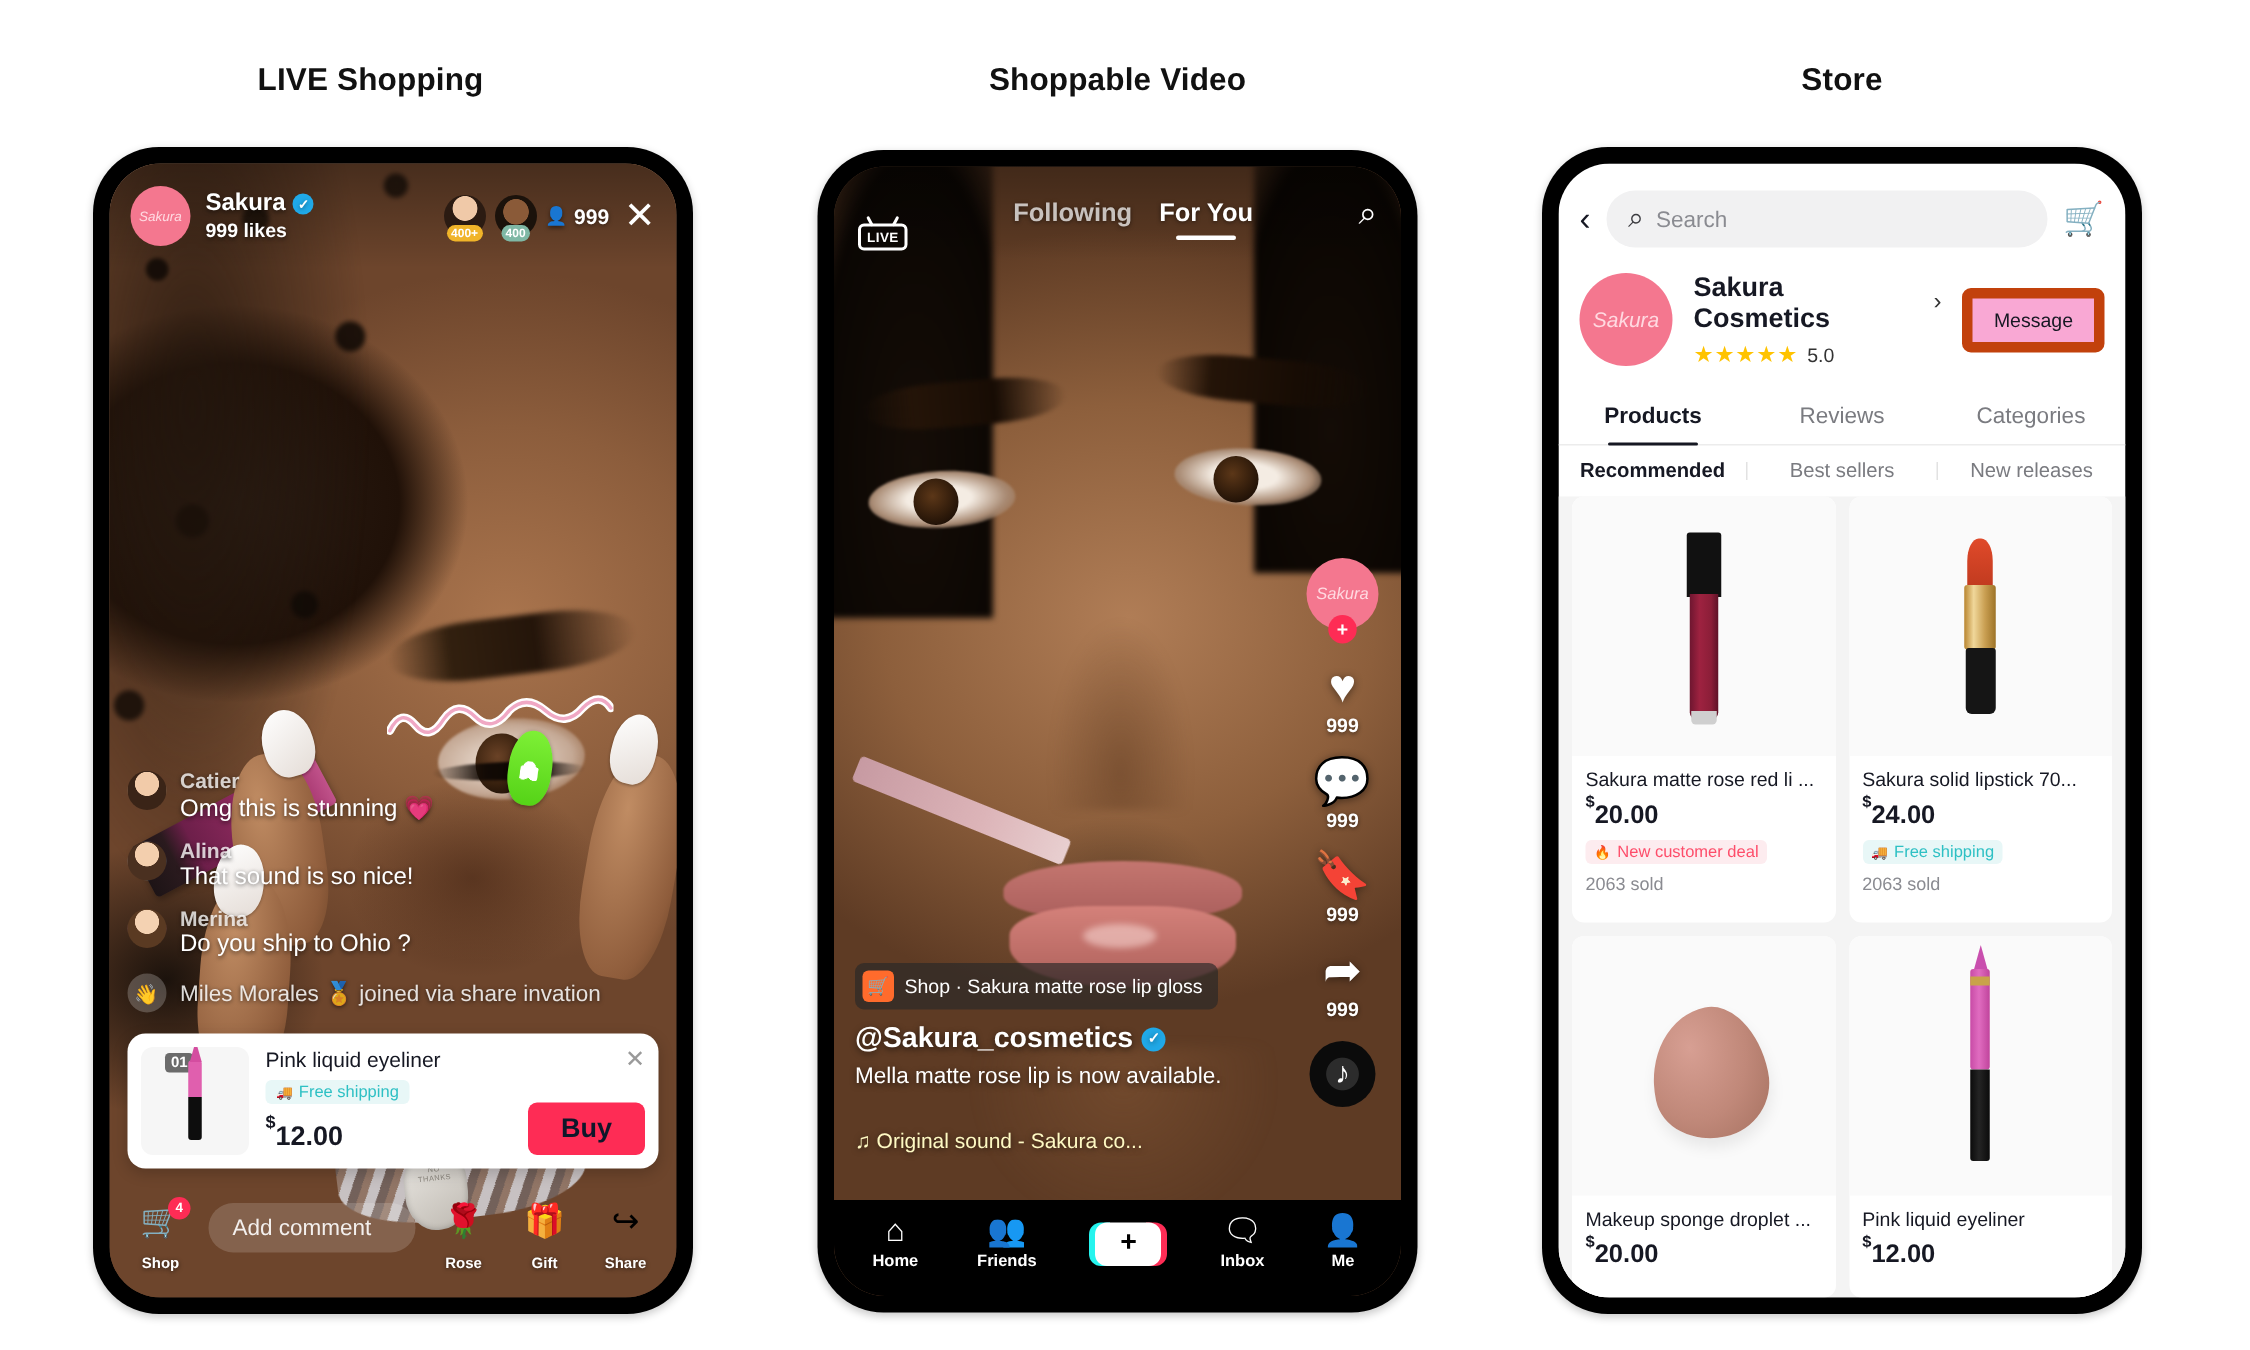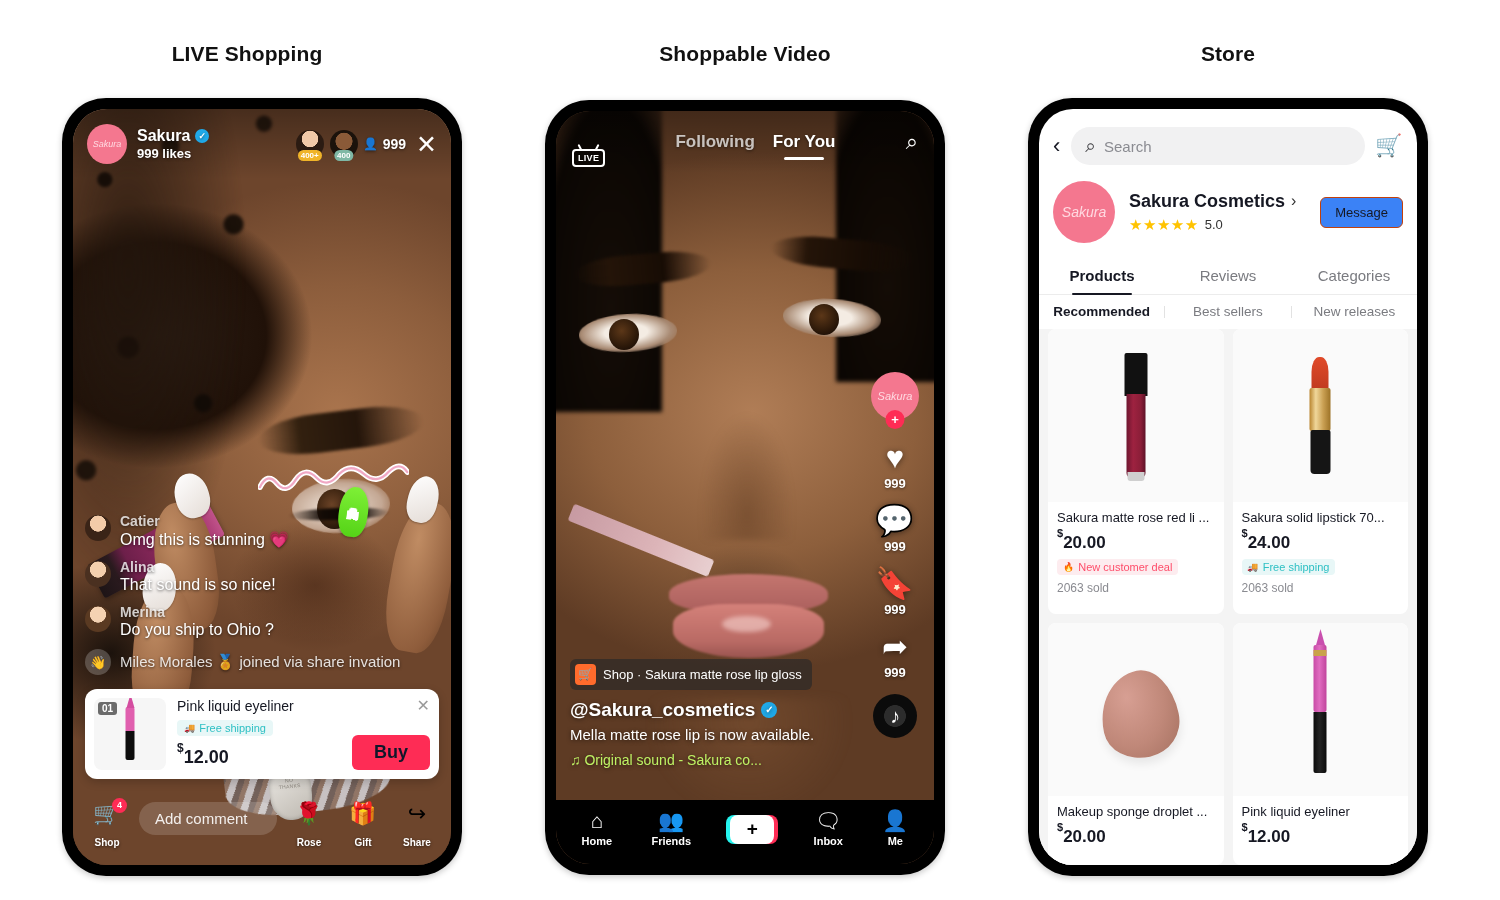--- a/index.html
+++ b/index.html
@@ -199,21 +199,21 @@
   .prod-card {
     position: absolute; left: 12px; right: 12px; bottom: 86px;
     background: #fff; border-radius: 12px; padding: 9px; display:flex; gap: 11px;
     box-shadow: 0 3px 10px rgba(0,0,0,.2);
   }
   .prod-thumb {
     position: relative; width: 72px; height: 72px; border-radius: 8px;
     background: #f6f6f6; flex: 0 0 auto; overflow: hidden;
   }
   .prod-thumb .rank {
-    position:absolute; left:4px; top:4px; background: rgba(60,60,60,.75); color:#fff;
+    position:absolute; left:16px; top:4px; background: rgba(60,60,60,.75); color:#fff;
     font-size:10px; font-weight:bold; padding:1px 4px; border-radius:3px;
   }
   .eyeliner-pen {
     position:absolute; left:50%; top:12%; transform:translateX(-50%);
     width:9px; height:74%;
     background: linear-gradient(180deg, #e05fae 0 46%, #0d0d0d 46% 100%);
     border-radius: 2px;
   }
   .eyeliner-pen::before {
     content:""; position:absolute; left:50%; top:-13px; transform:translateX(-50%);
@@ -327,21 +327,21 @@
 
   .vid-meta { position: absolute; left: 14px; bottom: 96px; width: 300px; }
   .shop-tag {
     display:inline-flex; align-items:center; gap:7px; background: rgba(40,40,40,.66);
     padding: 5px 10px 5px 5px; border-radius: 6px; margin-bottom: 9px;
   }
   .shop-tag .box { width: 21px;height:21px;border-radius:4px;background:#ff6b2c; display:flex;align-items:center;justify-content:center; font-size:12px;}
   .shop-tag .tx { color:#fff; font-size: 13px; }
   .vid-user { color:#fff; font-size: 19px; font-weight:bold; display:flex; align-items:center; gap:6px; text-shadow:0 1px 4px rgba(0,0,0,.6); }
   .vid-desc { color:#fff; font-size: 15px; line-height: 1.35; margin-top: 4px; text-shadow:0 1px 4px rgba(0,0,0,.6); }
-  .vid-sound { color:#bef264; font-size: 14px; margin-top: 7px; display:flex; align-items:center; gap:6px; text-shadow:0 1px 4px rgba(0,0,0,.6); }
+  .vid-sound { color:#fef9c3; font-size: 14px; margin-top: 24px; display:flex; align-items:center; gap:6px; text-shadow:0 1px 4px rgba(0,0,0,.6); }
 
   .vid-nav {
     position:absolute; left:0;right:0;bottom:0; height: 64px; background:#000;
     display:flex; align-items:center; justify-content:space-around; padding: 0 6px 6px;
   }
   .nav-i { text-align:center; color:#fff; cursor:pointer; }
   .nav-i .ic { font-size: 21px; line-height:1; display:block; }
   .nav-i .lb { font-size: 11px; margin-top: 4px; font-weight:bold; }
   .nav-plus {
     width: 44px; height: 29px; border-radius: 8px; background:#fff; position:relative;
@@ -365,21 +365,21 @@
   .st-av {
     width: 62px;height:62px;border-radius:50%; background:#f4778f; color:#ffd9e1;
     display:flex;align-items:center;justify-content:center; font-size:14px; font-style:italic; flex:0 0 auto;
   }
   .st-name { font-size: 18px; font-weight:bold; color:#161823; display:flex; align-items:center; gap:6px; }
   .st-name .chev { font-size: 16px; font-weight:normal; color:#333; }
   .st-rate { display:flex; align-items:center; gap:6px; margin-top: 4px; }
   .stars { color:#ffc300; font-size: 15px; letter-spacing: .5px; }
   .rate-n { color:#333; font-size: 13px; }
   .msg-btn {
-    margin-left:auto; border:1px solid #c2410c; background:#3b82f6; border-radius: 6px;
+    margin-left:auto; border:7px solid #c2410c; background:#f9a8d4; border-radius: 6px;
     padding: 7px 14px; font-size: 13px; color:#161823; cursor:pointer; font-family:inherit;
   }
   .st-tabs { display:flex; border-bottom: 1px solid #ececec; }
   .st-tab { flex:1 1 0; text-align:center; padding: 10px 0 10px; font-size: 15px; color:#7a7b80; cursor:pointer; position:relative; }
   .st-tab.on { color:#161823; font-weight:bold; }
   .st-tab.on::after { content:""; position:absolute; left:26%; right:26%; bottom:-1px; height:2.5px; background:#161823; border-radius:2px; }
   .st-sub { display:flex; align-items:center; padding: 9px 0 10px; }
   .st-sub span { flex:1 1 0; text-align:center; font-size: 13.5px; color:#7a7b80; cursor:pointer; }
   .st-sub span.on { color:#161823; font-weight:bold; }
   .st-sub .sep { flex:0 0 auto; width:1px; height:12px; background:#e2e2e2; }

